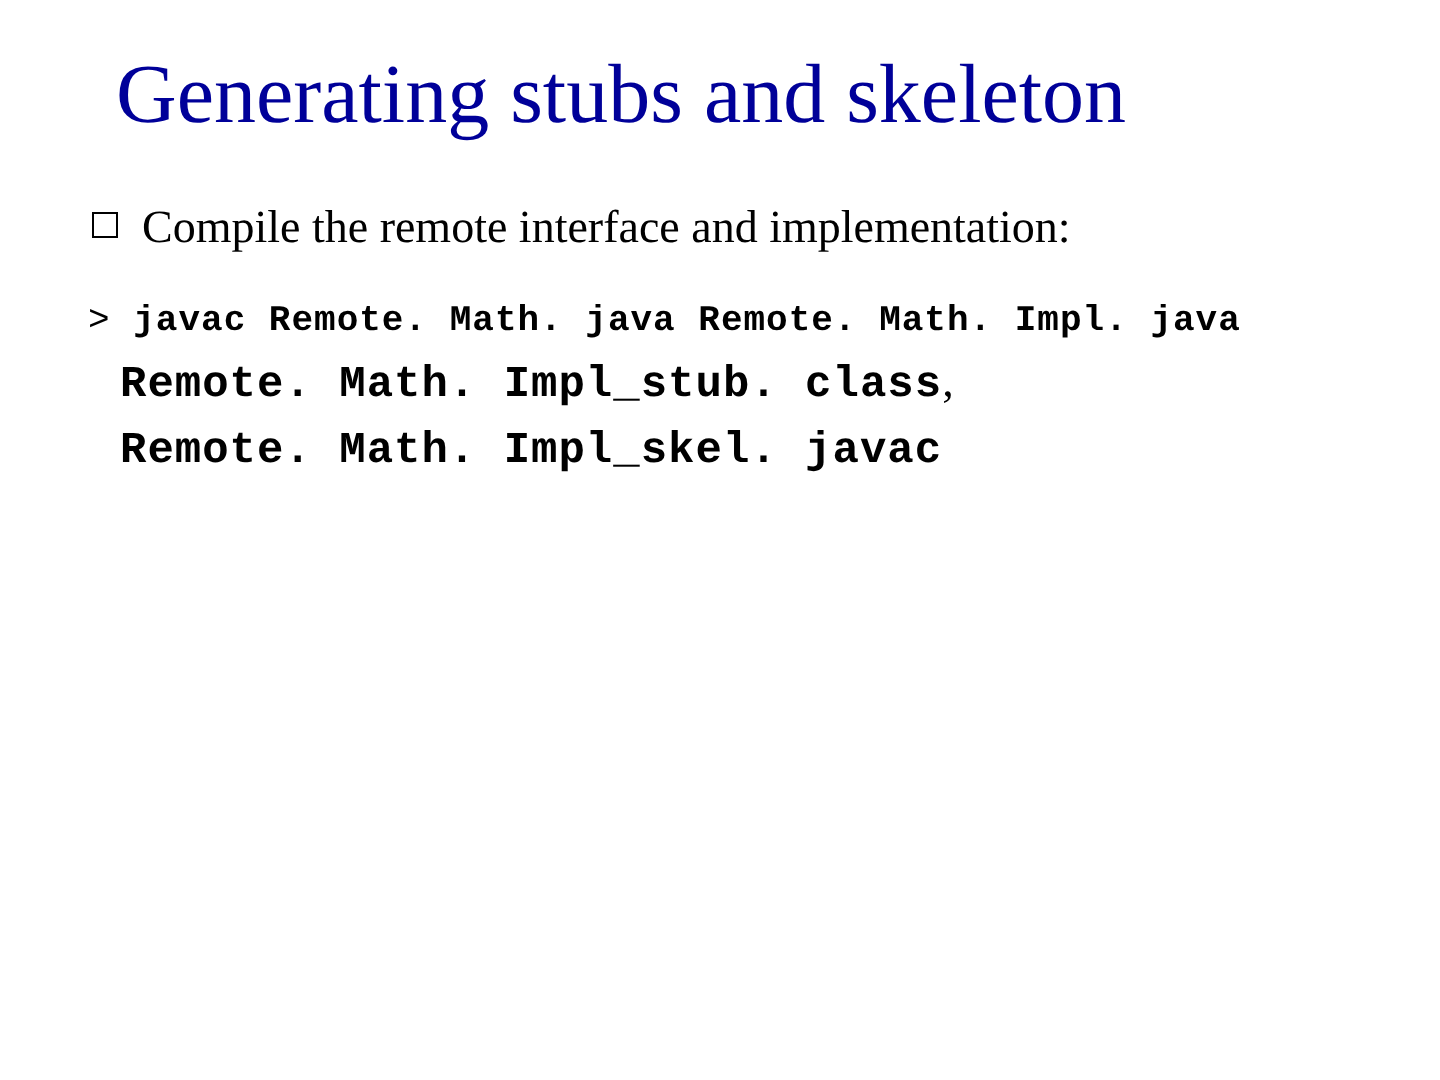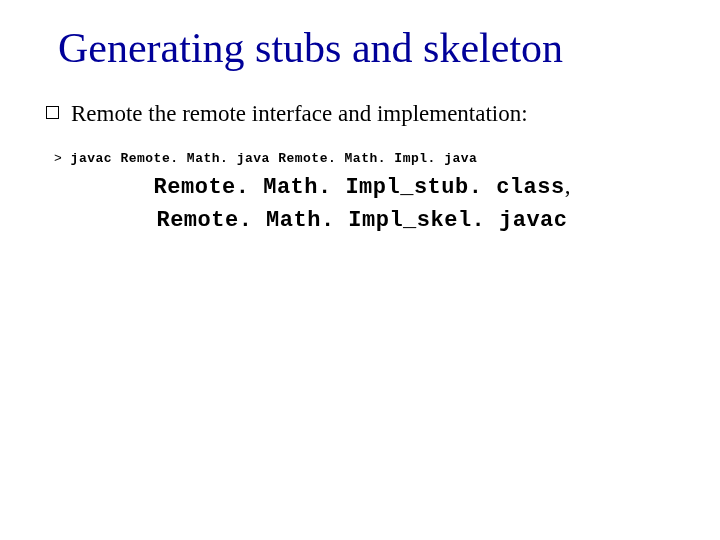--- a/index.html
+++ b/index.html
@@ -48,45 +48,44 @@
     font-family: "Courier New", Courier, monospace;
     font-size: 22px;
     font-weight: bold;
     letter-spacing: 0.5px;
   }
   .body-continue {
     font-family: "Comic Sans MS", "Comic Sans", cursive;
     font-size: 23px;
     line-height: 1.35;
     margin-left: 16px;
-    text-align: center;
   }
   .cmd-line {
     font-family: "Courier New", Courier, monospace;
-    font-size: 13px;
-    margin: 4px 0 24px 10px;
+    font-size: 18px;
+    margin: 4px 0 24px 0;
     letter-spacing: 0.5px;
   }
   .cmd-line .prompt {
     font-weight: normal;
   }
   .cmd-line .cmd {
     font-weight: bold;
   }
 </style>
 </head>
 <body>
 
 <div class="slide">
 
   <h1 class="title">Generating stubs and skeleton</h1>
 
   <div class="bullet-row">
     <span class="bullet-marker"></span>
-    <span class="bullet-text">Remote the remote interface and implementation:</span>
+    <span class="bullet-text">Compile the remote interface and implementation:</span>
   </div>
 
   <div class="cmd-line">
     <span class="prompt">&gt; </span><span class="cmd">javac Remote. Math. java Remote. Math. Impl. java</span>
   </div>
 
   <div class="body-continue" style="margin-top:-20px;">
     <span class="mono-inline">Remote. Math. Impl_stub. class</span><span>,</span><br>
     <span class="mono-inline">Remote. Math. Impl_skel. javac</span>
   </div>

